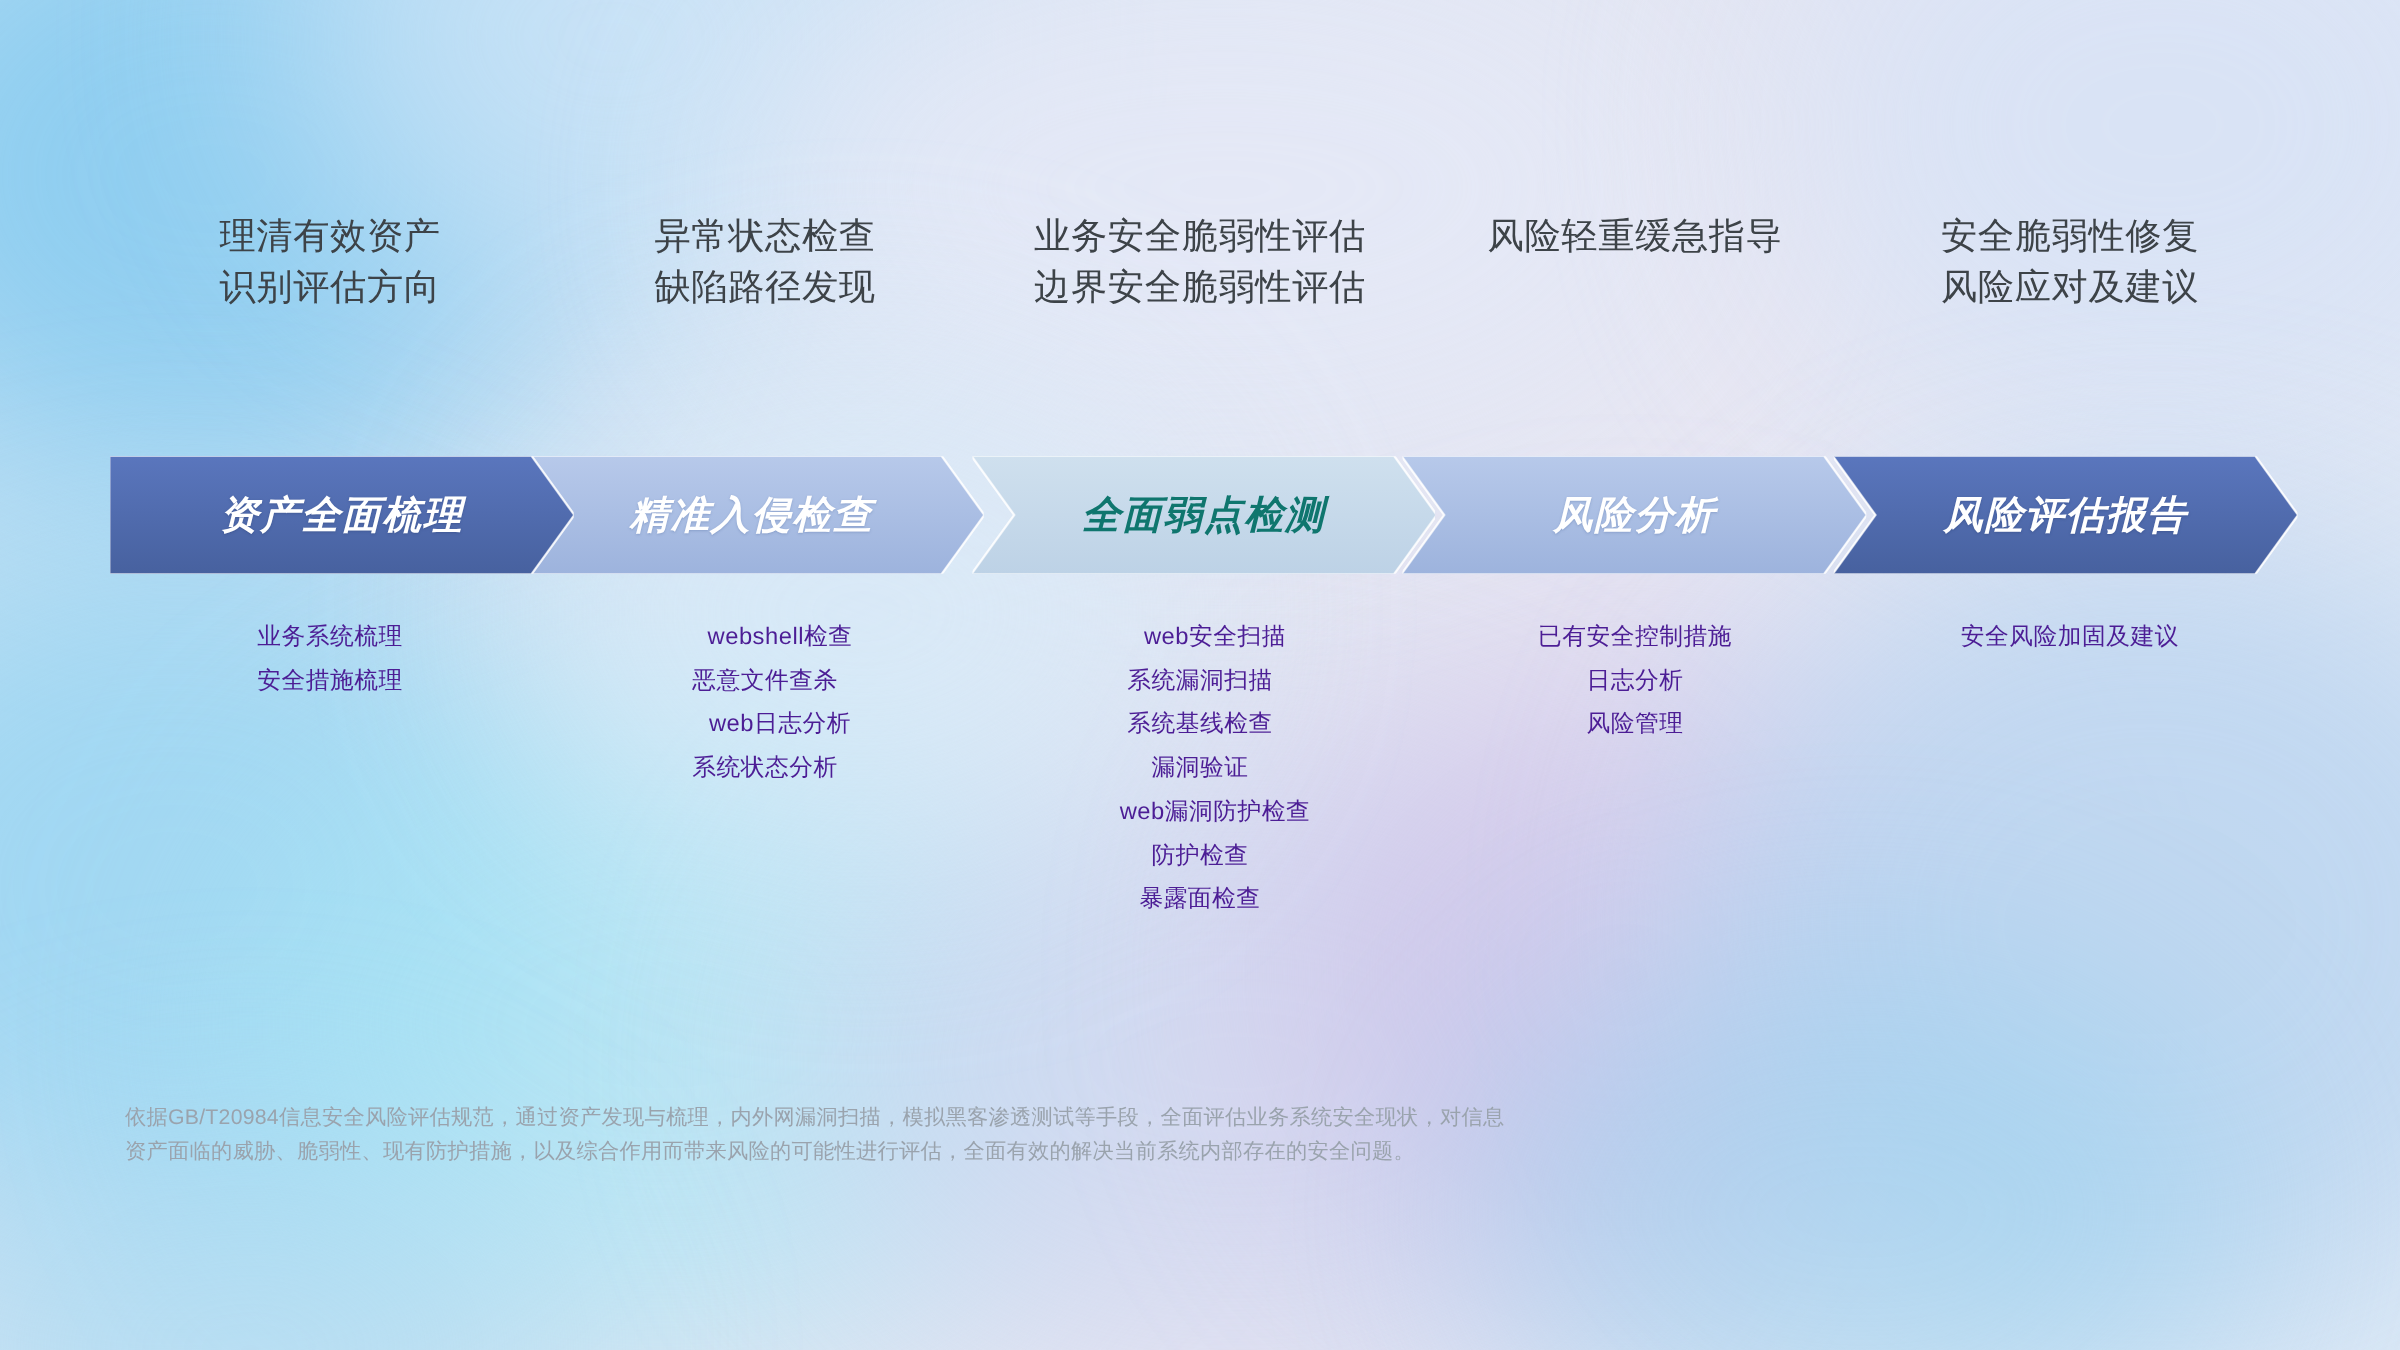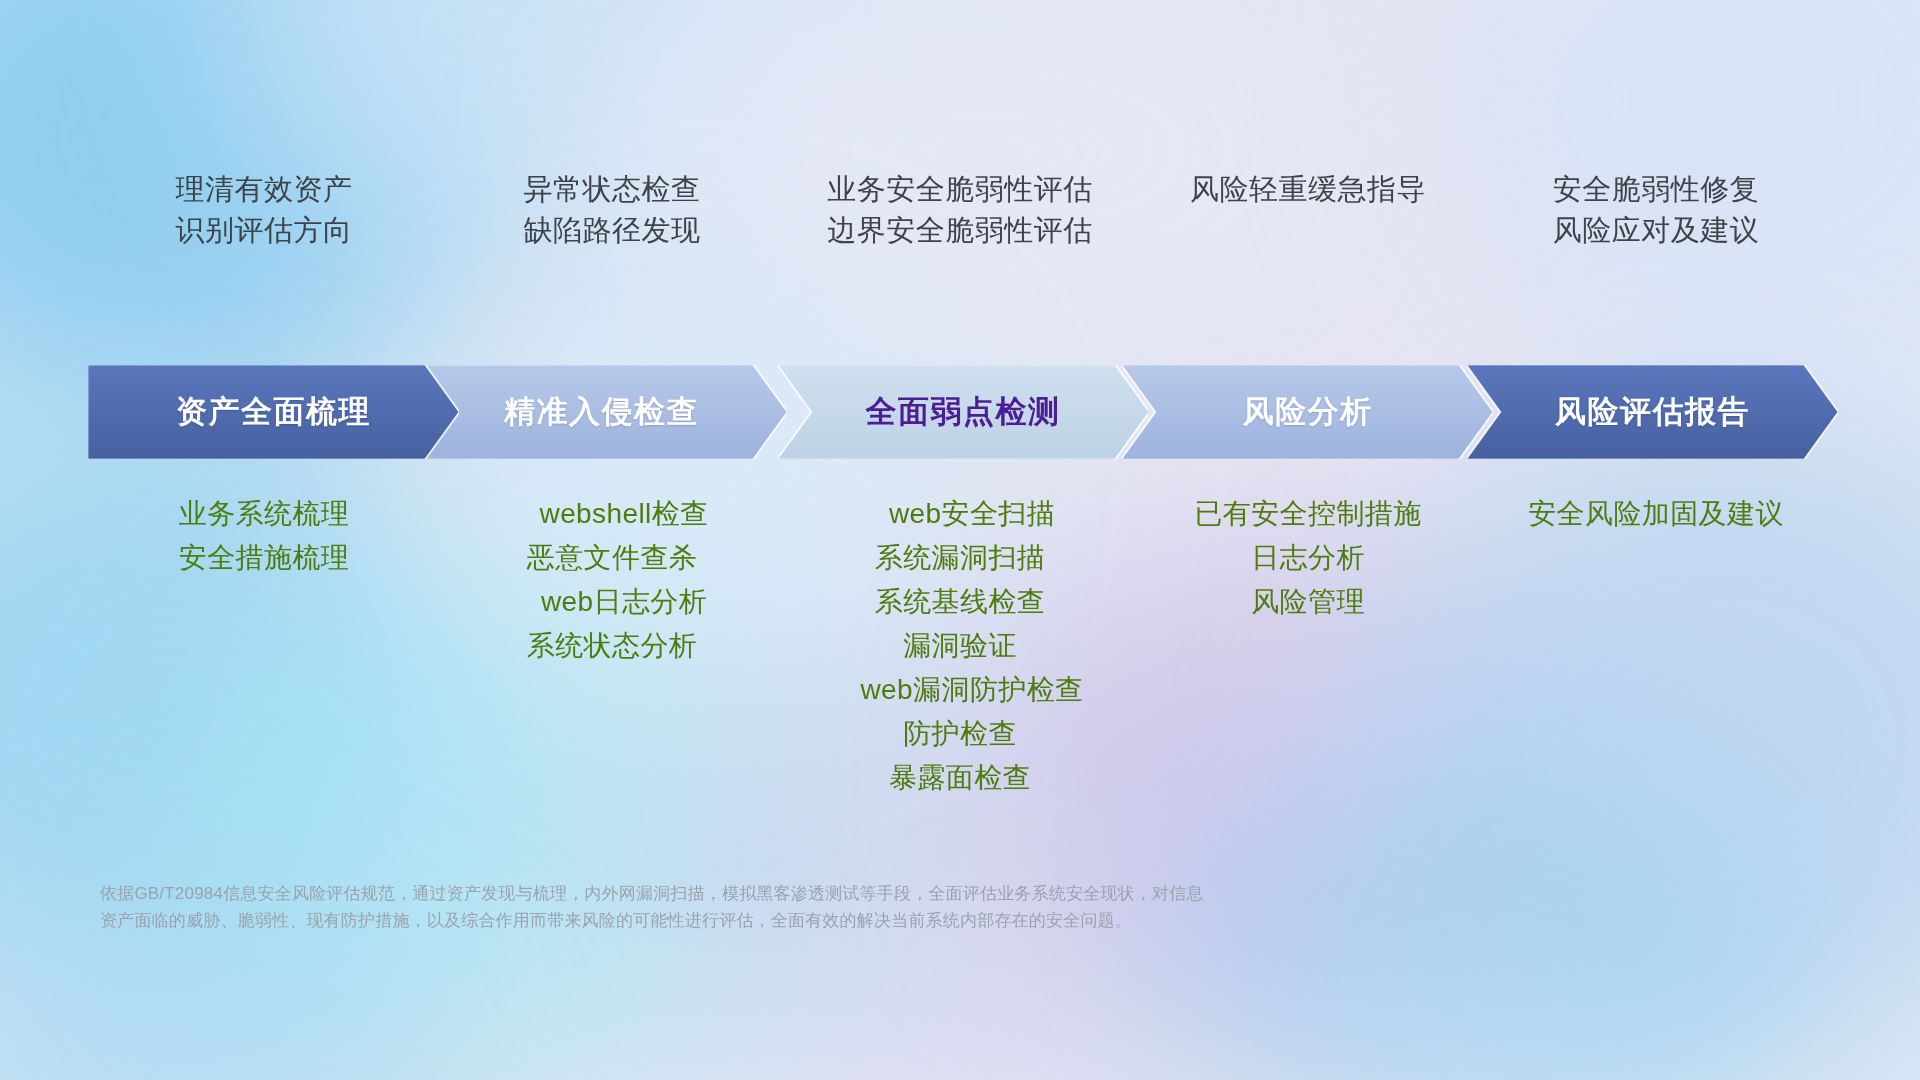--- a/index.html
+++ b/index.html
@@ -35,41 +35,41 @@
   #content{position:absolute;inset:0;}
 
   
   #top-row{position:absolute;left:90px;top:175px;width:1740px;height:110px;display:flex;}
   .top-col{flex:1;display:flex;flex-direction:column;align-items:center;gap:12px;}
   .top-line{
     font-size:29px;color:#3d4348;letter-spacing:.5px;line-height:1;white-space:nowrap;
   }
 
   
-  #chev-row{position:absolute;left:88px;top:365px;width:1750px;height:94px;}
+  #chev-row{position:absolute;left:88px;top:365px;width:1750px;height:94px;font-style:italic;}
   .chev{
     position:absolute;top:0;height:94px;
     display:flex;align-items:center;justify-content:center;
   }
   .chev .shape{
     position:absolute;inset:0;
   }
   .chev .label{
     position:relative;z-index:3;
     font-size:31px;font-weight:bold;letter-spacing:1.5px;white-space:nowrap;
   }
   .chev.dark .label{color:#ffffff;text-shadow:0 1px 2px rgba(40,60,110,.35);}
   .chev.mid  .label{color:#ffffff;text-shadow:0 1px 2px rgba(70,95,150,.30);}
-  .chev.pale .label{color:#4c1d95;}
+  .chev.pale .label{color:#0f766e;}
 
   
   #bot-row{position:absolute;left:90px;top:470px;width:1740px;display:flex;align-items:flex-start;}
   .bot-col{flex:1;display:flex;flex-direction:column;align-items:center;gap:16px;padding-top:30px;}
   .bot-line{
-    font-size:28px;color:#4d7c0f;letter-spacing:.4px;line-height:1;white-space:nowrap;
+    font-size:19px;color:#4c1d95;letter-spacing:.4px;line-height:1;white-space:nowrap;
   }
   .bot-line .lat{font-weight:normal;margin-left:24px;}
 
   
   #footer{
     position:absolute;left:100px;top:880px;width:1530px;
     font-size:17px;line-height:1.6;color:#9aa3ad;letter-spacing:.2px;
   }
   #footer div{white-space:nowrap;}
 </style>

